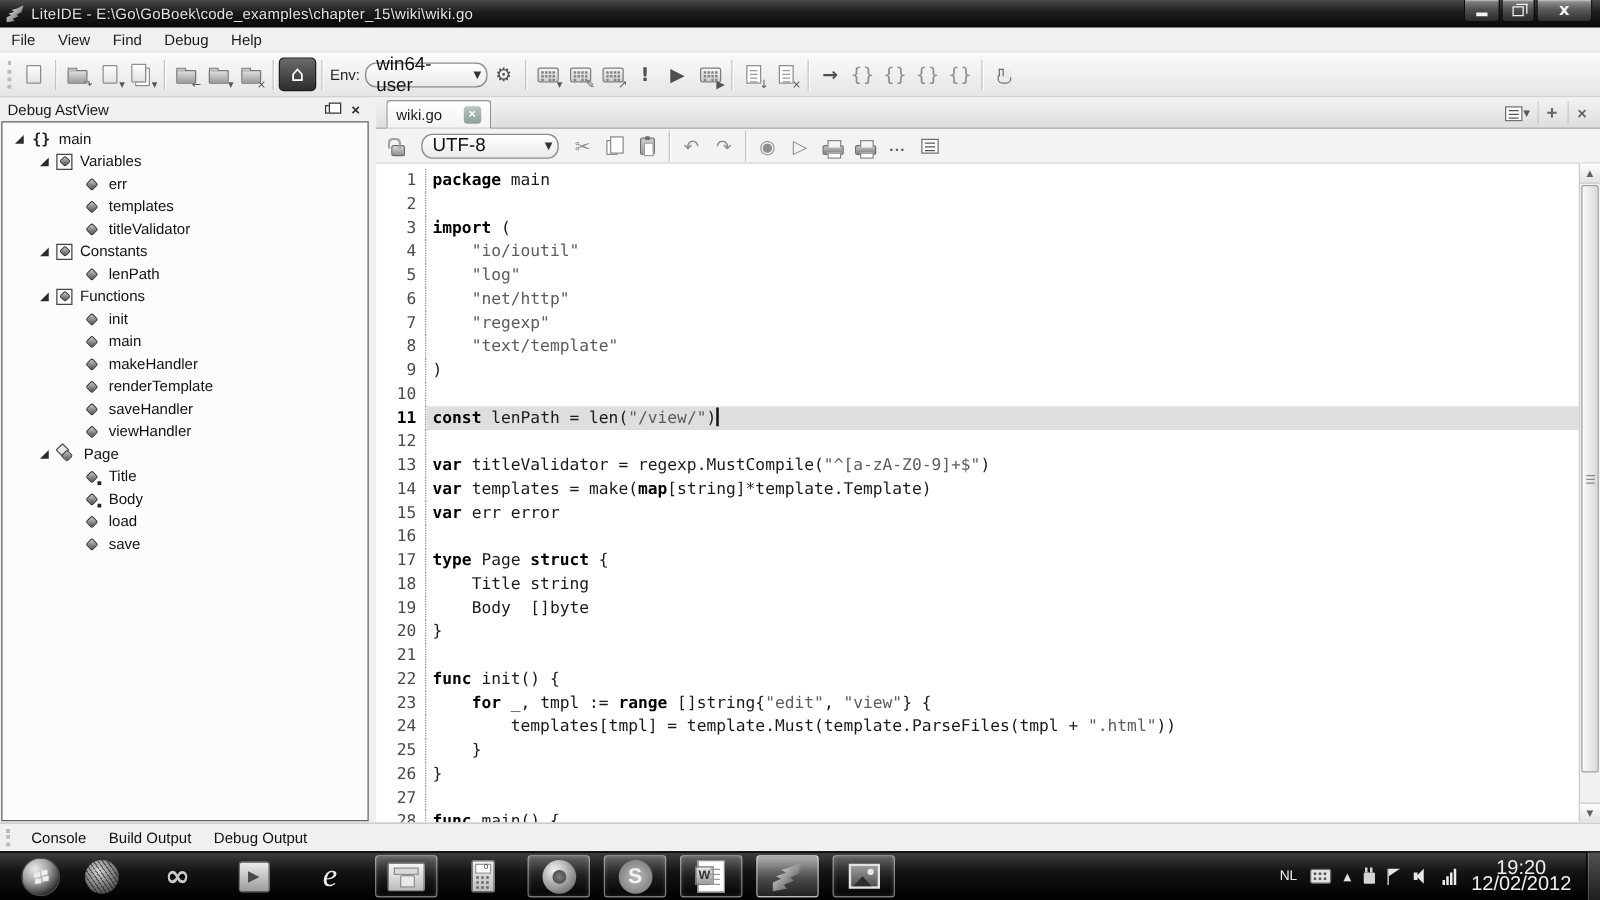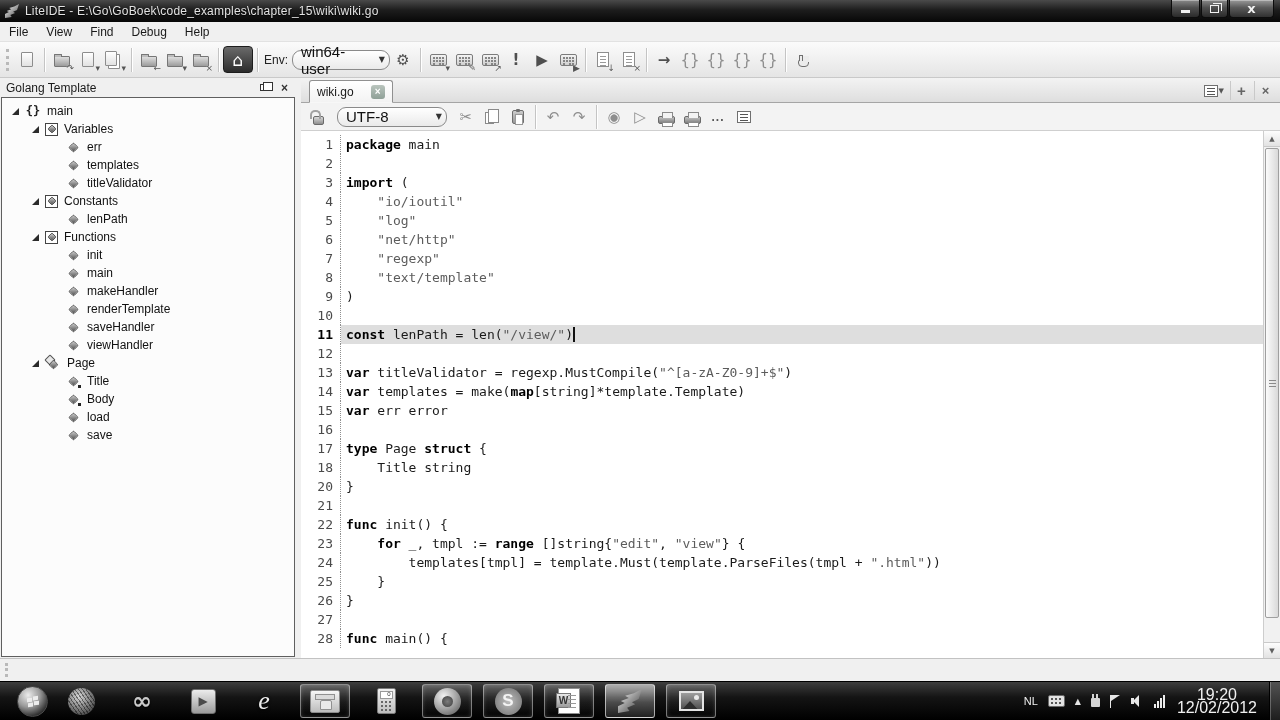--- a/index.html
+++ b/index.html
@@ -297,21 +297,21 @@
           <span class="tsep"></span>
           <span class="tbn">
             <span class="sh-hand"></span>
           </span>
         </span>
     </div>
 
     <div class="main">
       <div class="sidebar">
         <div class="side-header">
-          <span>Golang Template</span>
+          <span>Debug AstView</span>
           <span class="side-btns">
             <span class="sbtn">
                 <span class="sh-float"></span>
               </span>
             <span class="sbtn">
                 <span>×</span>
               </span>
           </span>
         </div>
         <div class="tree" id="tree">
@@ -527,20 +527,21 @@
               <div class="cl"><span class="ln">9</span><span class="ct">)</span></div>
               <div class="cl"><span class="ln">10</span><span class="ct"></span></div>
               <div class="cl cur"><span class="ln">11</span><span class="ct"><b>const</b> lenPath = len(<span class="str">"/view/"</span>)<span class="caret"></span></span></div>
               <div class="cl"><span class="ln">12</span><span class="ct"></span></div>
               <div class="cl"><span class="ln">13</span><span class="ct"><b>var</b> titleValidator = regexp.MustCompile(<span class="str">"^[a-zA-Z0-9]+$"</span>)</span></div>
               <div class="cl"><span class="ln">14</span><span class="ct"><b>var</b> templates = make(<b>map</b>[string]*template.Template)</span></div>
               <div class="cl"><span class="ln">15</span><span class="ct"><b>var</b> err error</span></div>
               <div class="cl"><span class="ln">16</span><span class="ct"></span></div>
               <div class="cl"><span class="ln">17</span><span class="ct"><b>type</b> Page <b>struct</b> {</span></div>
               <div class="cl"><span class="ln">18</span><span class="ct">    Title string</span></div>
+              <div class="cl"><span class="ln">19</span><span class="ct">    Body  []byte</span></div>
               <div class="cl"><span class="ln">20</span><span class="ct">}</span></div>
               <div class="cl"><span class="ln">21</span><span class="ct"></span></div>
               <div class="cl"><span class="ln">22</span><span class="ct"><b>func</b> init() {</span></div>
               <div class="cl"><span class="ln">23</span><span class="ct">    <b>for</b> _, tmpl := <b>range</b> []string{<span class="str">"edit"</span>, <span class="str">"view"</span>} {</span></div>
               <div class="cl"><span class="ln">24</span><span class="ct">        templates[tmpl] = template.Must(template.ParseFiles(tmpl + <span class="str">".html"</span>))</span></div>
               <div class="cl"><span class="ln">25</span><span class="ct">    }</span></div>
               <div class="cl"><span class="ln">26</span><span class="ct">}</span></div>
               <div class="cl"><span class="ln">27</span><span class="ct"></span></div>
               <div class="cl"><span class="ln">28</span><span class="ct"><b>func</b> main() {</span></div>
             </div>
@@ -550,20 +551,25 @@
                 <span class="grip2"></span>
               </div>
             <div class="sarrow down">▼</div>
           </div>
         </div>
       </div>
     </div>
 
     <div class="bottombar">
       <span class="bt-grip"></span>
+      <span id="bottomtabs" style="display:flex;">
+          <span class="btab">Console</span>
+          <span class="btab">Build Output</span>
+          <span class="btab">Debug Output</span>
+        </span>
     </div>
   </div>
 
   <div class="taskbar">
     <span id="taskapps" style="display:flex;align-items:center;">
         <span class="orb-wrap">
           <span class="orb"></span>
         </span>
         <span class="tb-btn">
           <span class="ap-sphere"></span>

